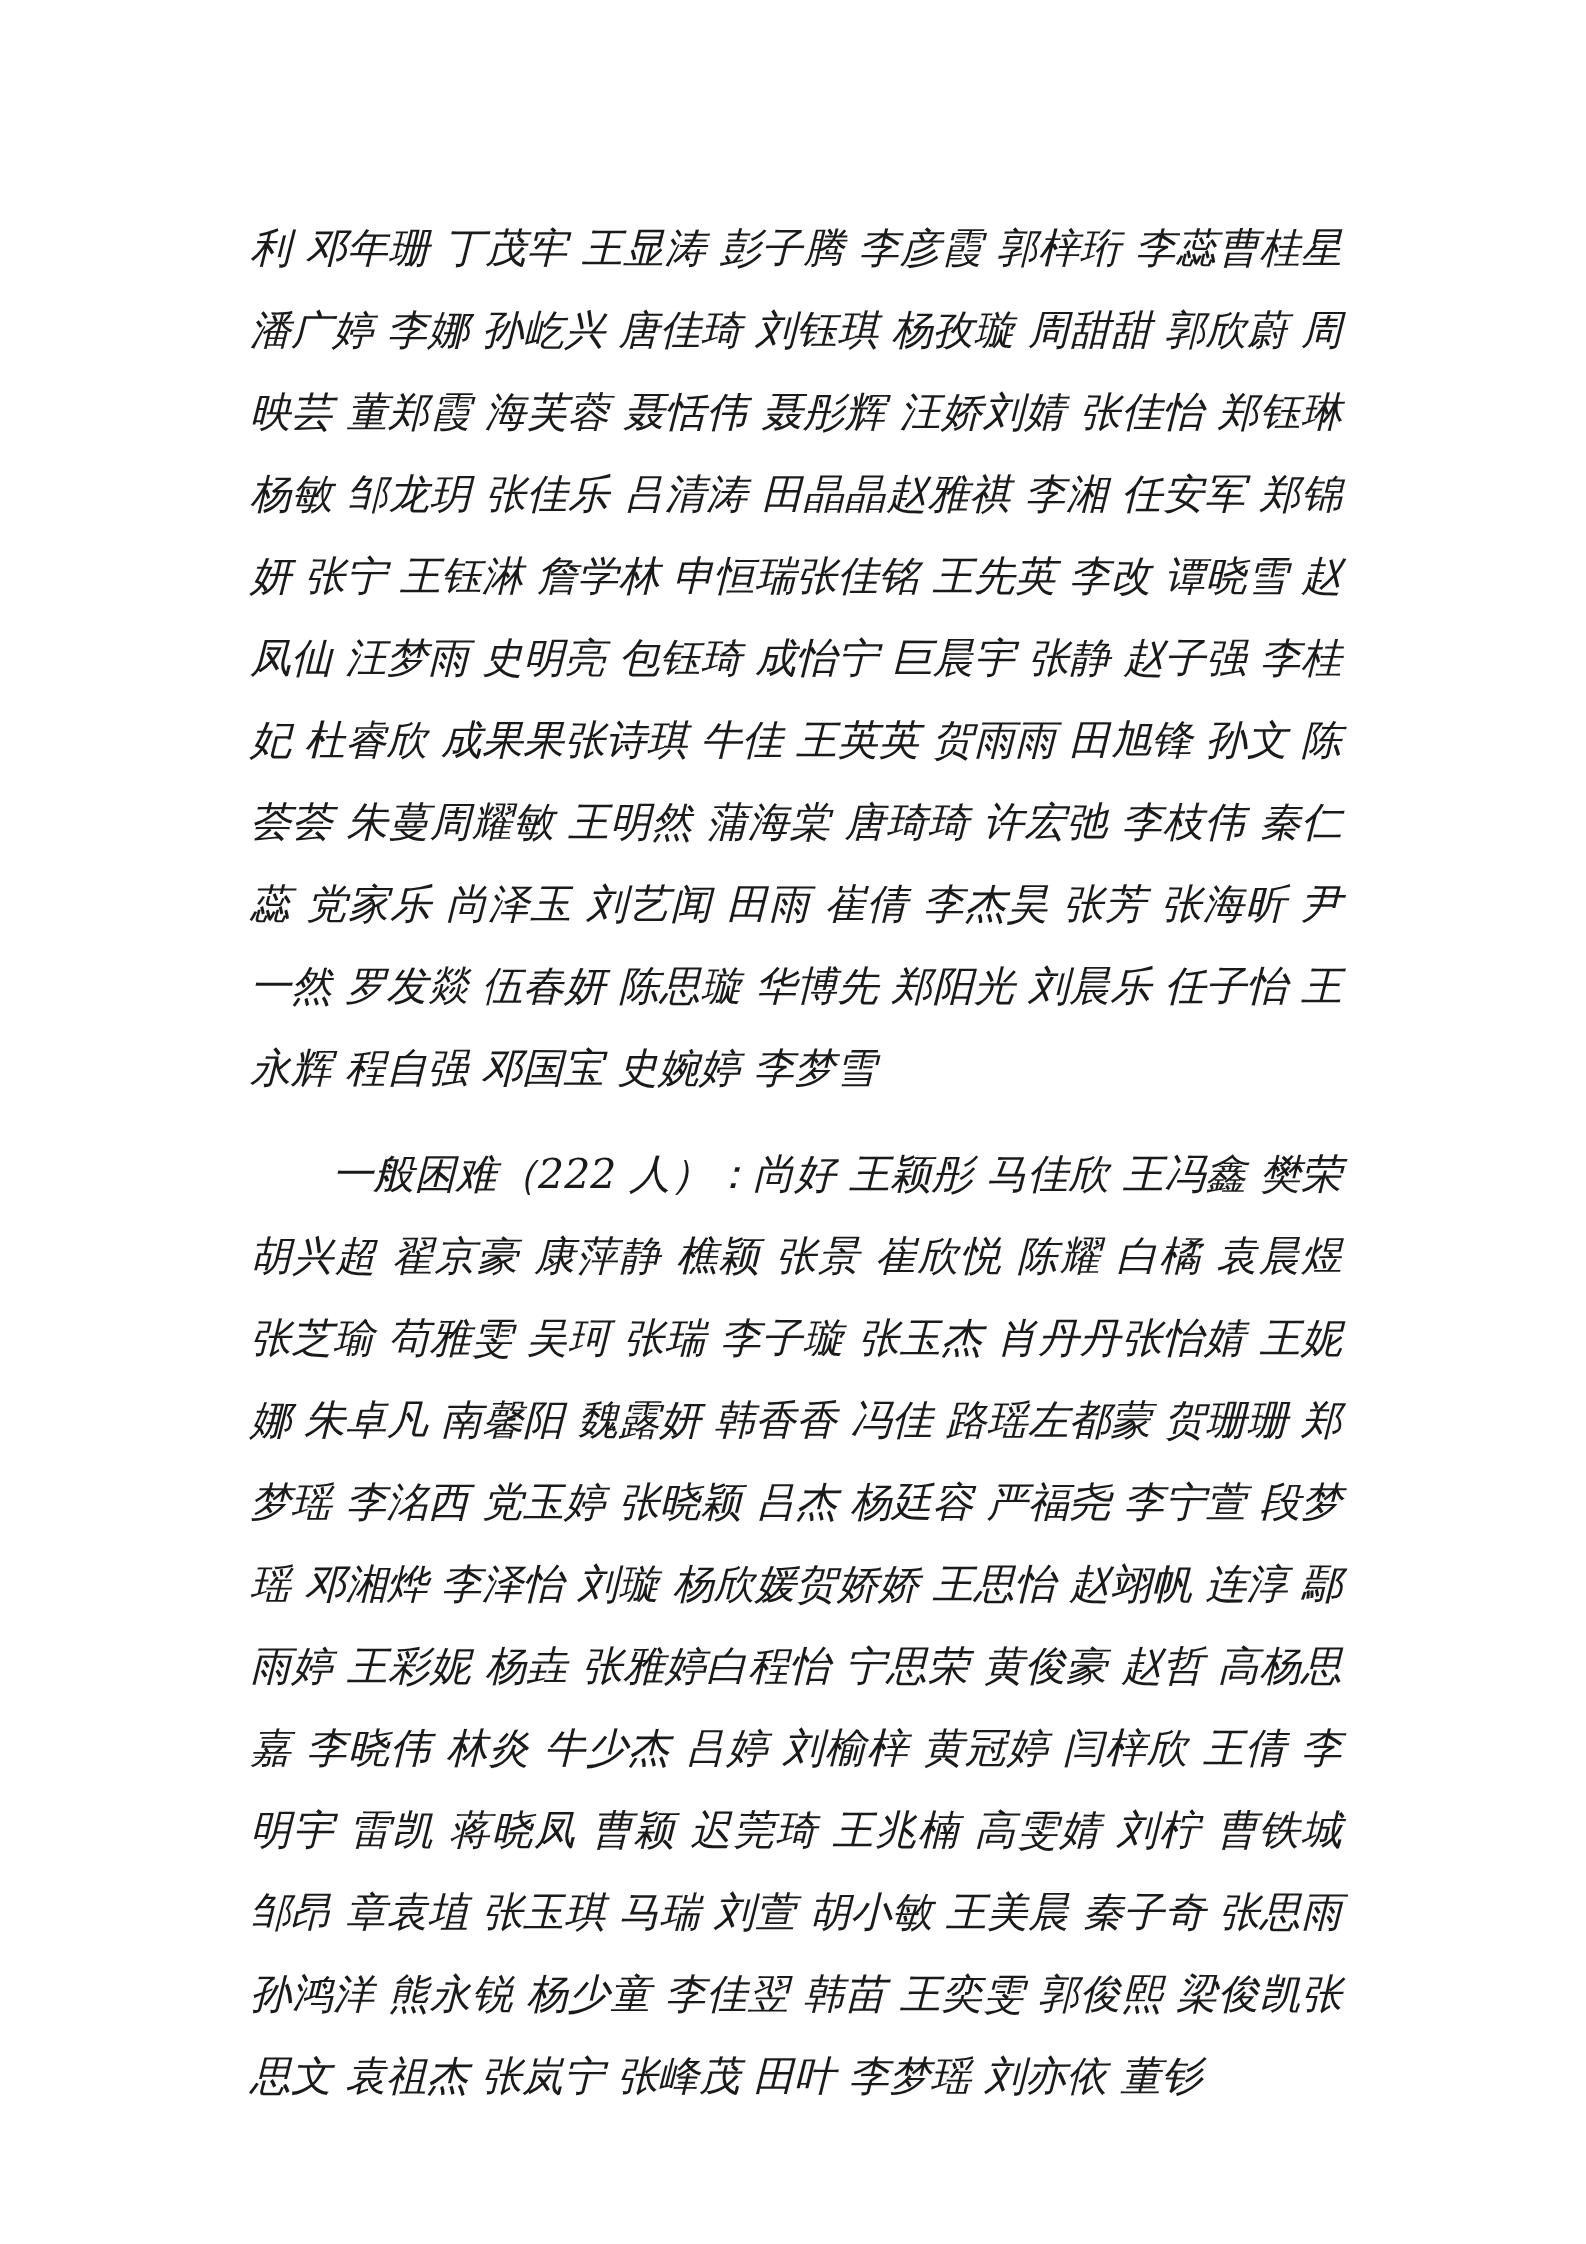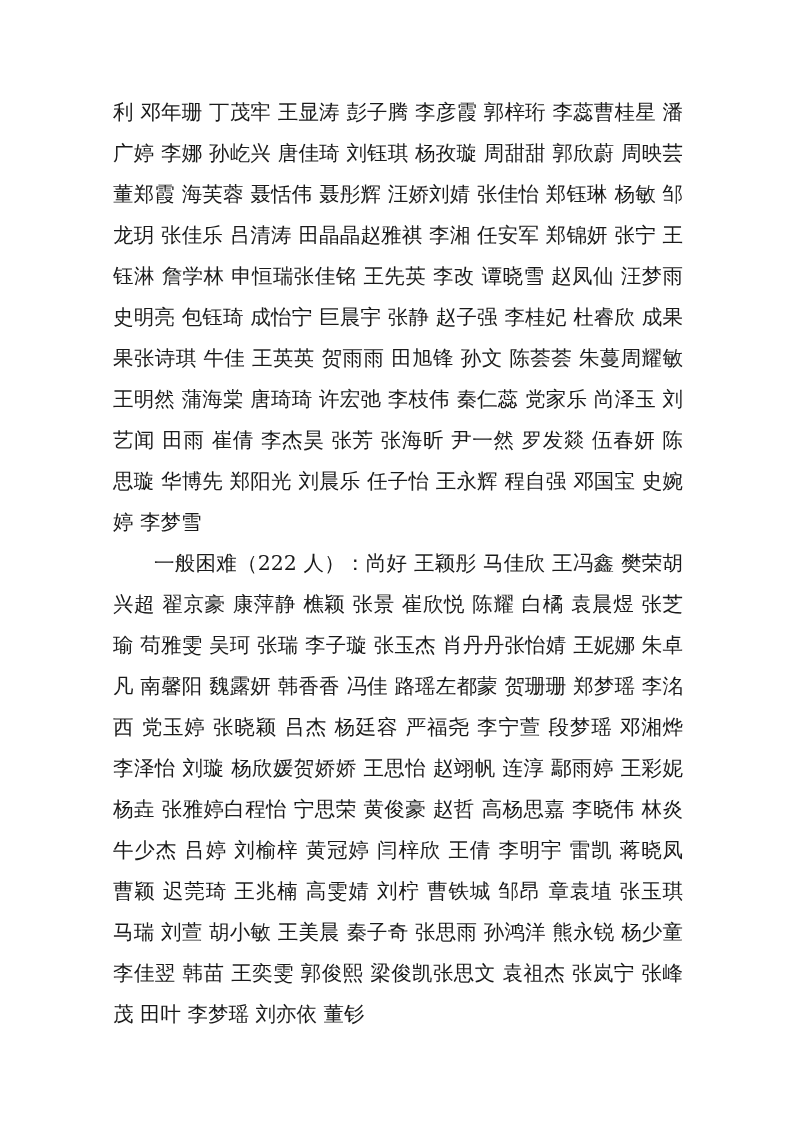--- a/index.html
+++ b/index.html
@@ -25,24 +25,25 @@
     top: 92px;
     width: 570px;
     font-family: "DejaVu Serif", "Liberation Serif", serif;
     font-size: 20.5px;
     line-height: 41px;
     color: #1a1a1a;
     text-align: justify;
     text-justify: inter-character;
   }
   .para {
-    margin: 0;
+    margin: 12px;
     text-align: justify;
     text-justify: inter-character;
     word-break: break-all;
+    font-style: italic;
   }
   .para.indent {
     text-indent: 41px;
   }
 </style>
 </head>
 <body>
 
 <div class="page">
   <div class="content">

